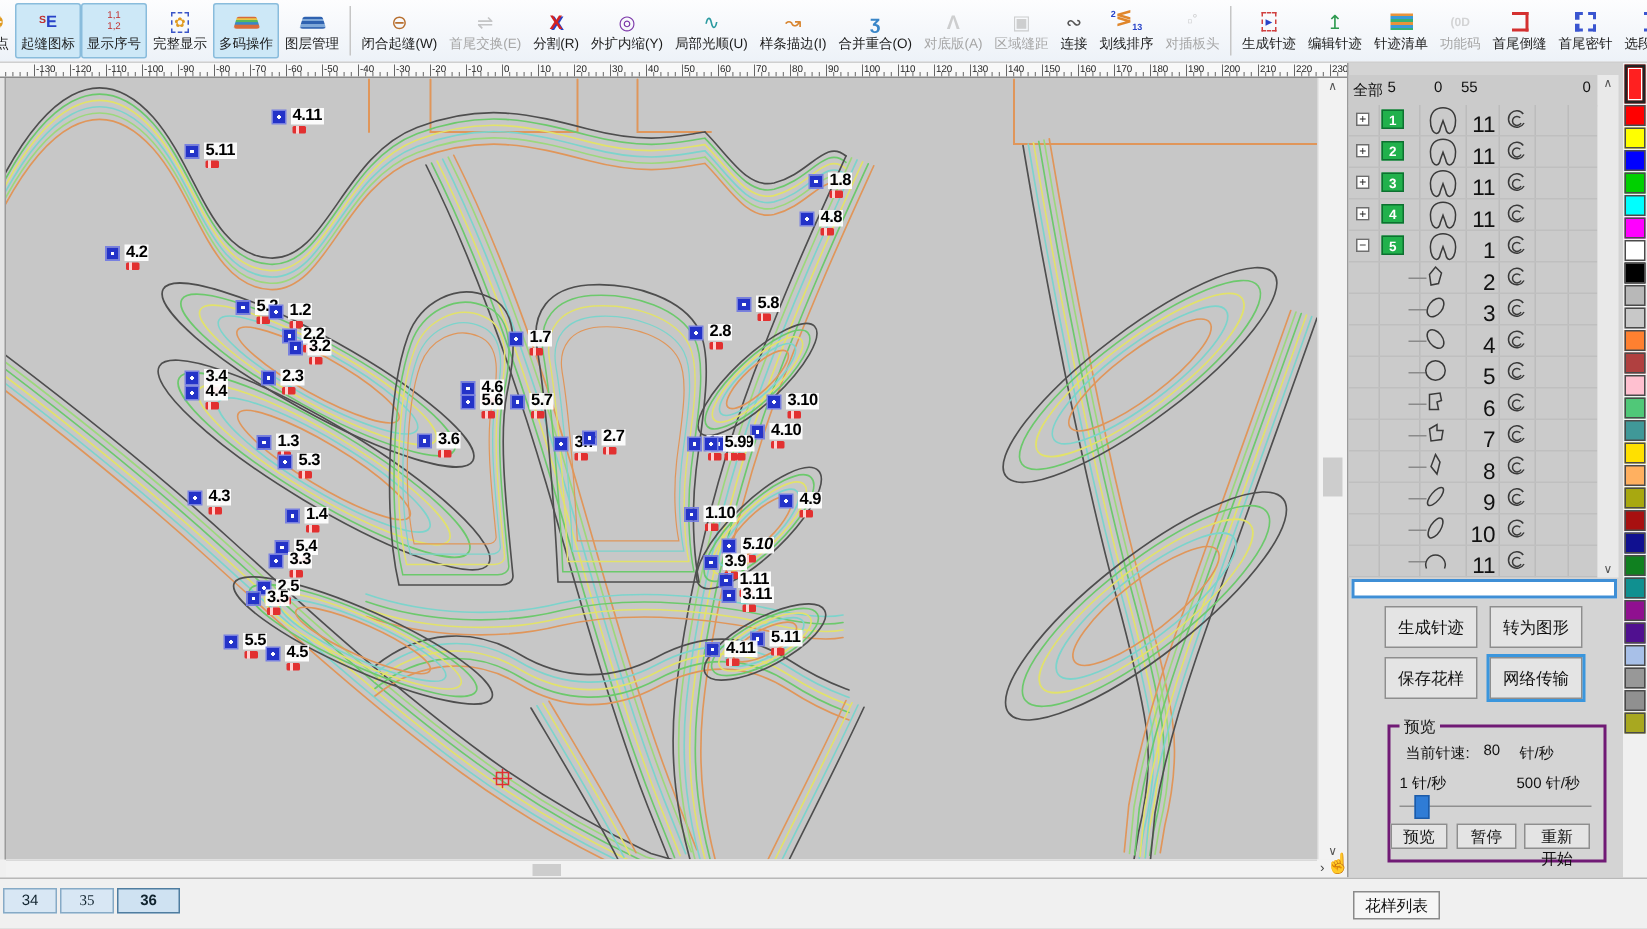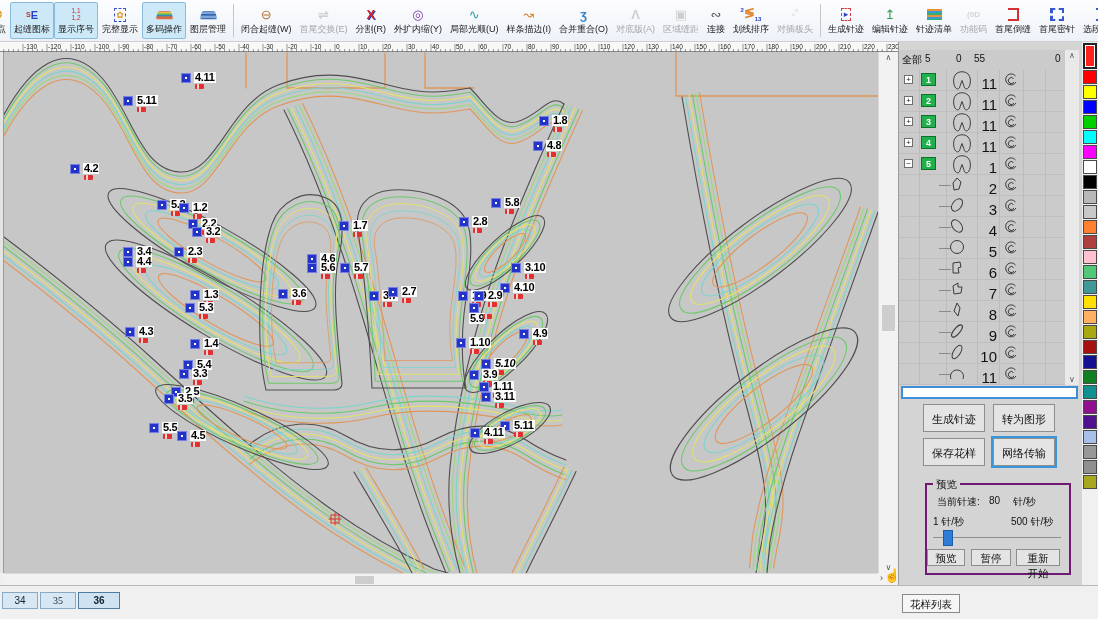--- a/index.html
+++ b/index.html
@@ -643,21 +643,21 @@
     <div class="clabel" style="left: 119px; top: 204px;">
       <i class="bsq"></i>
       <b>4.4</b>
       <u class="rtag"></u>
     </div>
     <div class="clabel" style="left: 170px; top: 194px;">
       <i class="bsq"></i>
       <b>2.3</b>
       <u class="rtag"></u>
     </div>
-    <div class="clabel" style="left: 186px; top: 237px;">
+    <div class="clabel" style="left: 167px; top: 237px;">
       <i class="bsq"></i>
       <b>1.3</b>
       <u class="rtag"></u>
     </div>
     <div class="clabel" style="left: 181px; top: 250px;">
       <i class="bsq"></i>
       <b>5.3</b>
       <u class="rtag"></u>
     </div>
     <div class="clabel" style="left: 121px; top: 274px;">
@@ -768,21 +768,21 @@
     <div class="clabel" style="left: 454px; top: 238px;">
       <i class="bsq"></i>
       <b>1.9</b>
       <u class="rtag"></u>
     </div>
     <div class="clabel" style="left: 470px; top: 238px;">
       <i class="bsq"></i>
       <b>2.9</b>
       <u class="rtag"></u>
     </div>
-    <div class="clabel" style="left: 465px; top: 250px; flex-direction: column;">
+    <div class="clabel" style="left: 465px; top: 238px;">
       <i class="bsq"></i>
       <b>5.9</b>
       <u class="rtag"></u>
     </div>
     <div class="clabel" style="left: 452px; top: 285px;">
       <i class="bsq"></i>
       <b>1.10</b>
       <u class="rtag"></u>
     </div>
     <div class="clabel" style="left: 515px; top: 276px;">

